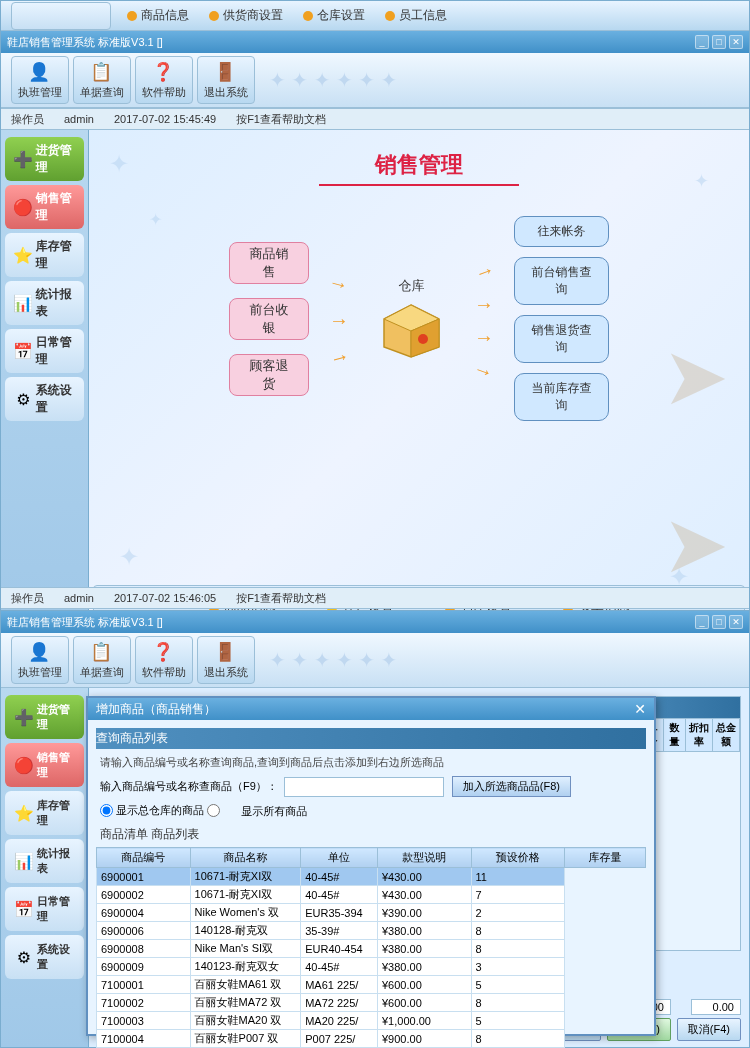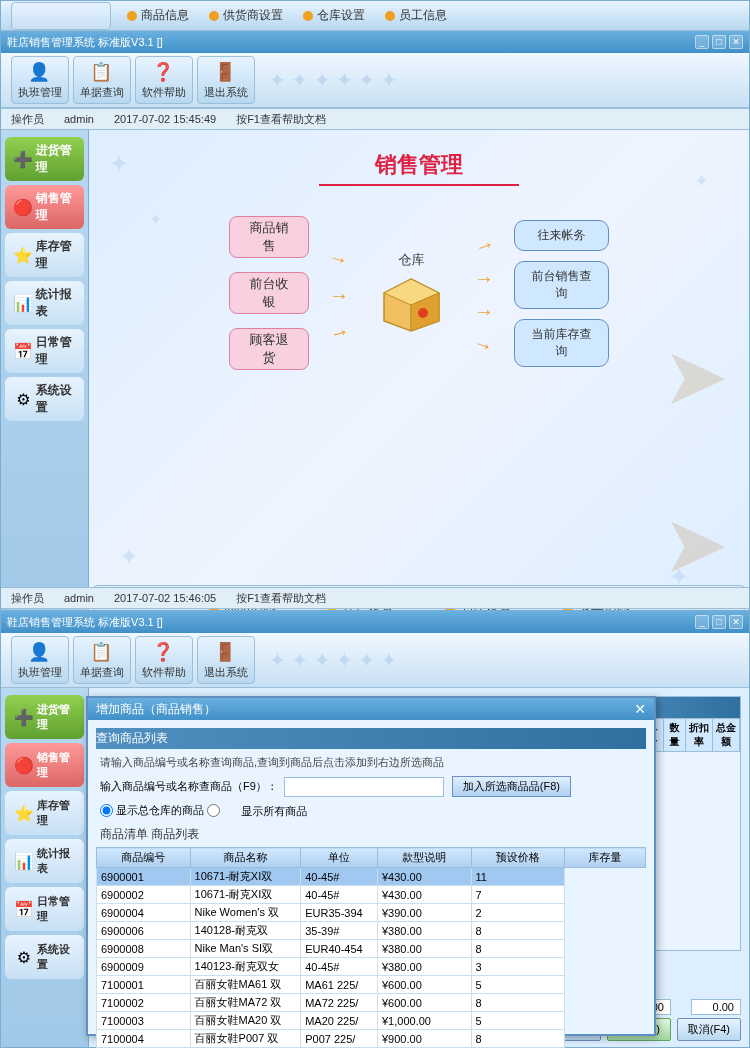--- a/index.html
+++ b/index.html
@@ -243,20 +243,21 @@
           <div style="display:flex;flex-direction:column;gap:10px;align-items:center;">
             <span style="color:#f0a030;font-size:20px;transform:rotate(-20deg);">→</span>
             <span style="color:#f0a030;font-size:20px;">→</span>
             <span style="color:#f0a030;font-size:20px;transform:rotate(0deg);">→</span>
             <span style="color:#f0a030;font-size:20px;transform:rotate(20deg);">→</span>
           </div>
 
           <div class="right-boxes">
             <div class="blue-box">往来帐务</div>
             <div class="blue-box">前台销售查询</div>
+            <div class="blue-box">销售退货查询</div>
             <div class="blue-box">当前库存查询</div>
           </div>
         </div>
       </div>
 
       <div style="position:absolute;bottom:4px;left:4px;right:4px;">
         <div style="background:linear-gradient(180deg,#ddeeff,#c8e0f4);height:42px;display:flex;align-items:center;justify-content:center;gap:50px;border:1px solid #9bbfd8;border-radius:4px;">
           <div class="bottom-nav-item">
             <span class="bottom-dot dot-orange"></span>
             <span>商品信息</span>

